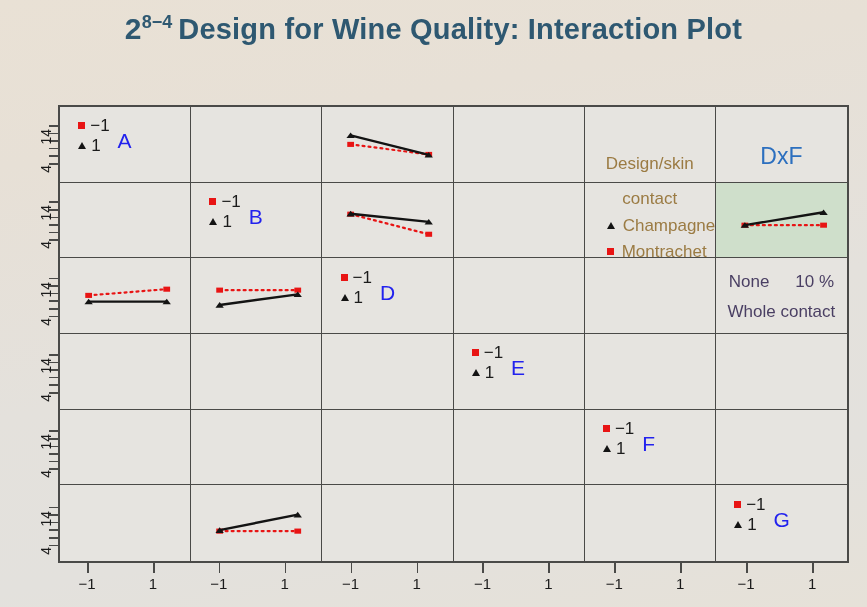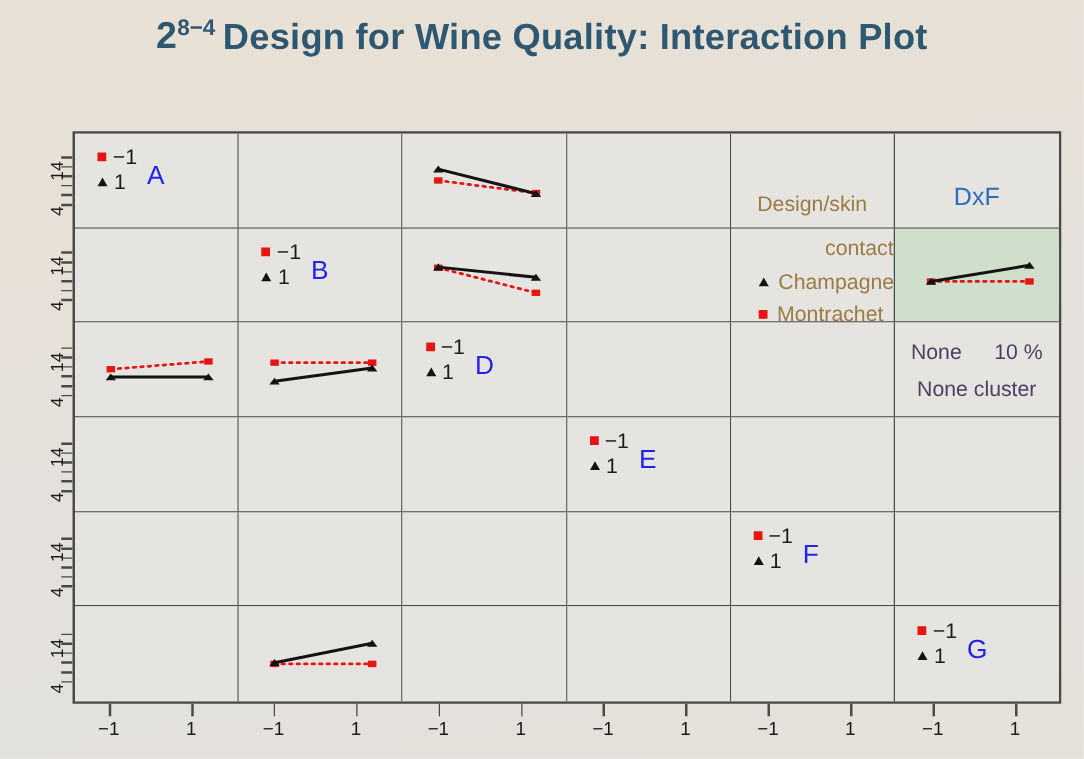--- a/index.html
+++ b/index.html
@@ -130,39 +130,39 @@
     font-size: 17px;
   }
   .yeast-body {
     position: absolute;
     left: 0; right: 0;
     top: 6px;
     color: #9b7b43;
     font-size: 17px;
   }
   .yeast-body .ln1 {
-    text-align: right;
+    text-align: center;
     margin-bottom: 7px;
   }
   .yeast-body .lgrow {
     display: flex;
     align-items: center;
     gap: 8px;
     padding-left: 22px;
     margin-bottom: 6px;
   }
 
   
   .dxf-label {
     position: absolute;
     left: 0; right: 0;
     bottom: 12px;
     text-align: center;
     color: #2c6fbf;
-    font-size: 20px;
+    font-size: 23px;
   }
   .dxf-note {
     position: absolute;
     left: 0; right: 0;
     top: 14px;
     color: #4a3f63;
     font-size: 17px;
     text-align: center;
   }
   .dxf-note .nrow1 {
@@ -437,21 +437,21 @@
         </div>
       </div>
       <div class="cell"></div>
       <div class="cell"></div>
       <div class="cell lastcol">
         <div class="dxf-note">
           <div class="nrow1">
             <span>None</span>
             <span>10 %</span>
           </div>
-          <div>None cluster</div>
+          <div>Whole contact</div>
         </div>
       </div>
       <div class="cell"></div>
       <div class="cell"></div>
       <div class="cell"></div>
       <div class="cell">
         <div class="diag">
           <div class="diag-keys">
             <div class="keyrow">
               <span class="sq"></span>

